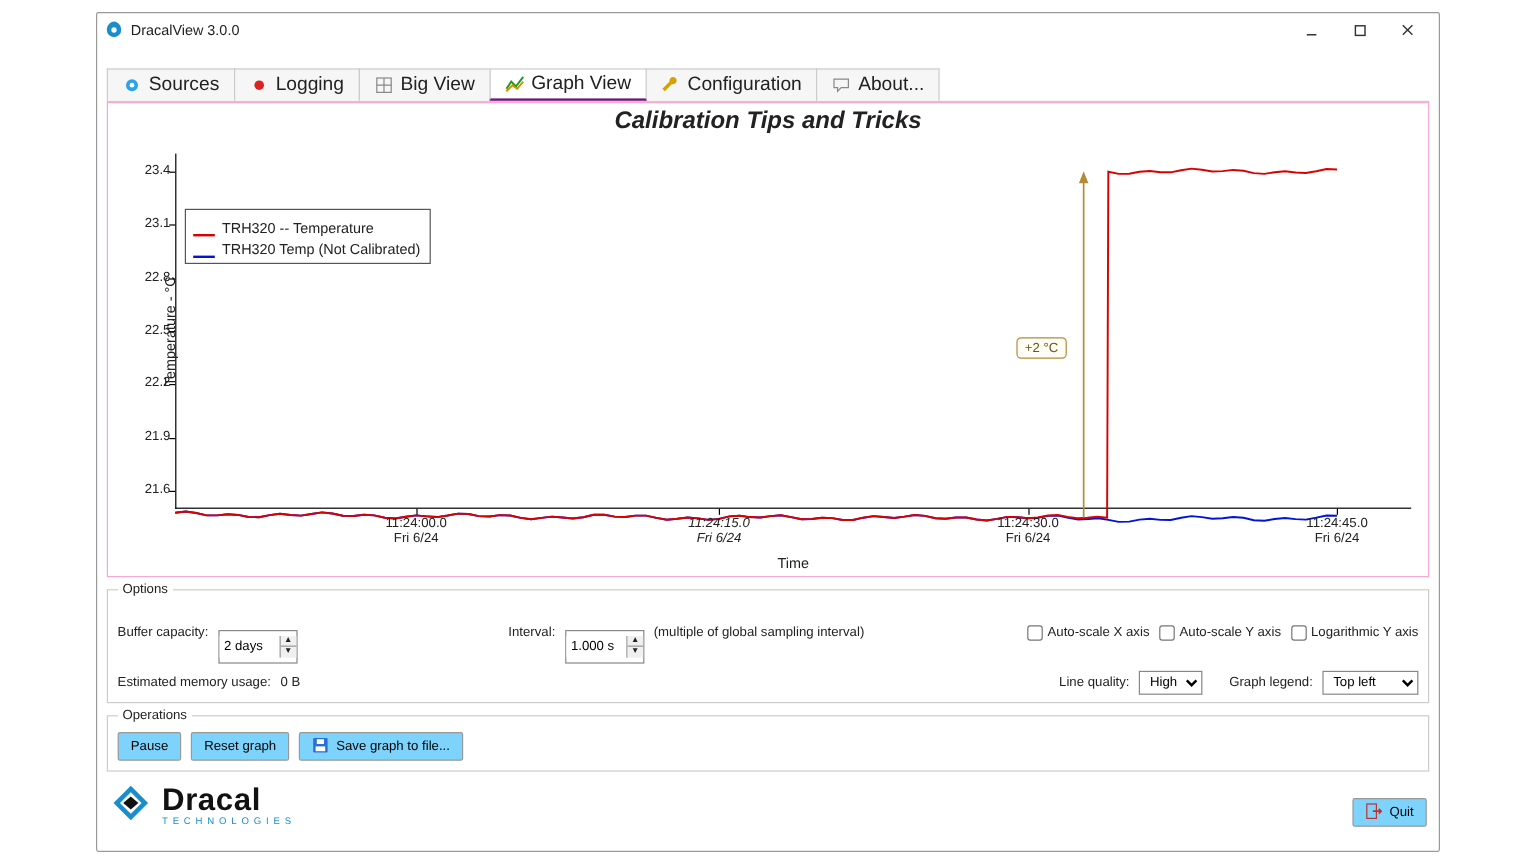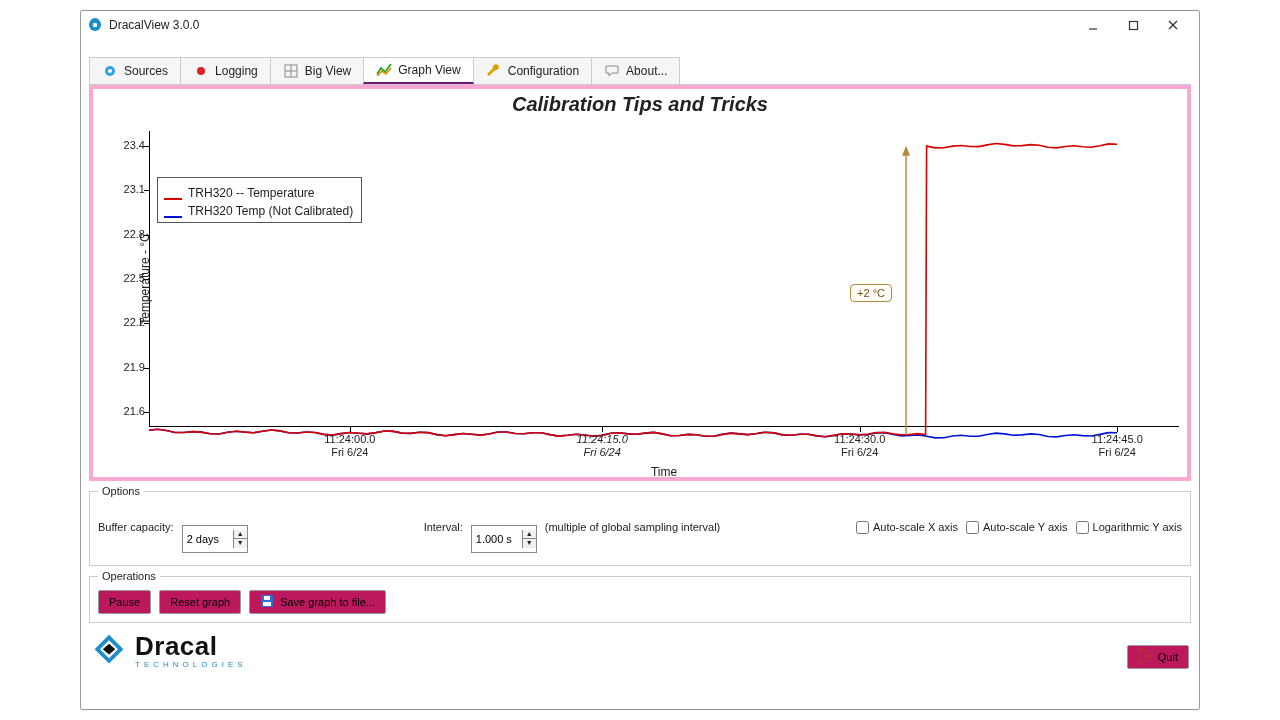--- a/index.html
+++ b/index.html
@@ -48,33 +48,33 @@
     display:flex;
     border-bottom: 1px solid #ccc;
   }
   .tab {
     display:flex; align-items:center; gap:6px;
     padding: 4px 12px;
     border: 1px solid #ccc;
     border-bottom: none;
     background:#f6f6f6;
     margin-right: -1px;
-    font-size: 12px;
+    font-size: 16px;
     position: relative;
   }
   .tab.active {
     background:#fff;
     border-bottom: 2px solid #701a75;
     z-index: 2;
     align-items: center;
   }
   .tab .ticon { width:16px;height:16px; display:flex;align-items:center;justify-content:center; }
   
   .chart-region {
-    border: 4px solid #f9a8d4;
+    border: 1px solid #f9a8d4;
     background:#fff;
     height: 396px;
     position: relative;
   }
   .chart-title {
     position:absolute; top:4px; left:0; right:0;
     text-align:center;
     font-family: Verdana, "Segoe UI", sans-serif;
     font-weight: bold;
     font-size: 20px;
@@ -175,21 +175,21 @@
   .spin .steppers div:last-child { border-bottom:none; }
   select.small {
     font-size:11px; height:20px;
     border:1px solid #888; background:#fff;
     padding: 0 4px;
   }
   input[type=checkbox] { margin:0; width:13px; height:13px; }
   button.btn {
     font-size:11px; height:24px;
     padding: 0 10px;
-    background:#be185d;
+    background:#7dd3fc;
     border:1px solid #999;
     border-radius:2px;
     display:inline-flex; align-items:center; gap:6px;
   }
   .footer-row {
     display:flex; align-items:flex-end;
     margin-top:10px;
     padding: 0 2px 4px 2px;
   }
   .logo {
@@ -378,20 +378,34 @@
         </label>
         <label class="inline">
           <input type="checkbox" style="">
           <span>Auto-scale Y axis</span>
         </label>
         <label class="inline">
           <input type="checkbox" style="">
           <span>Logarithmic Y axis</span>
         </label>
       </div>
+      <div class="row">
+        <span>Estimated memory usage:</span>
+        <span>0 B</span>
+        <span class="grow"></span>
+        <span>Line quality:</span>
+        <select class="small">
+          <option>High</option>
+        </select>
+        <span style="width:6px"></span>
+        <span>Graph legend:</span>
+        <select class="small" style="width:80px">
+          <option>Top left</option>
+        </select>
+      </div>
     </fieldset>
 
     <fieldset class="panel">
       <legend>Operations</legend>
       <div class="row" style="padding:4px 0 2px 0;">
         <button class="btn">
           <span>Pause</span>
         </button>
         <button class="btn">
           <span>Reset graph</span>

